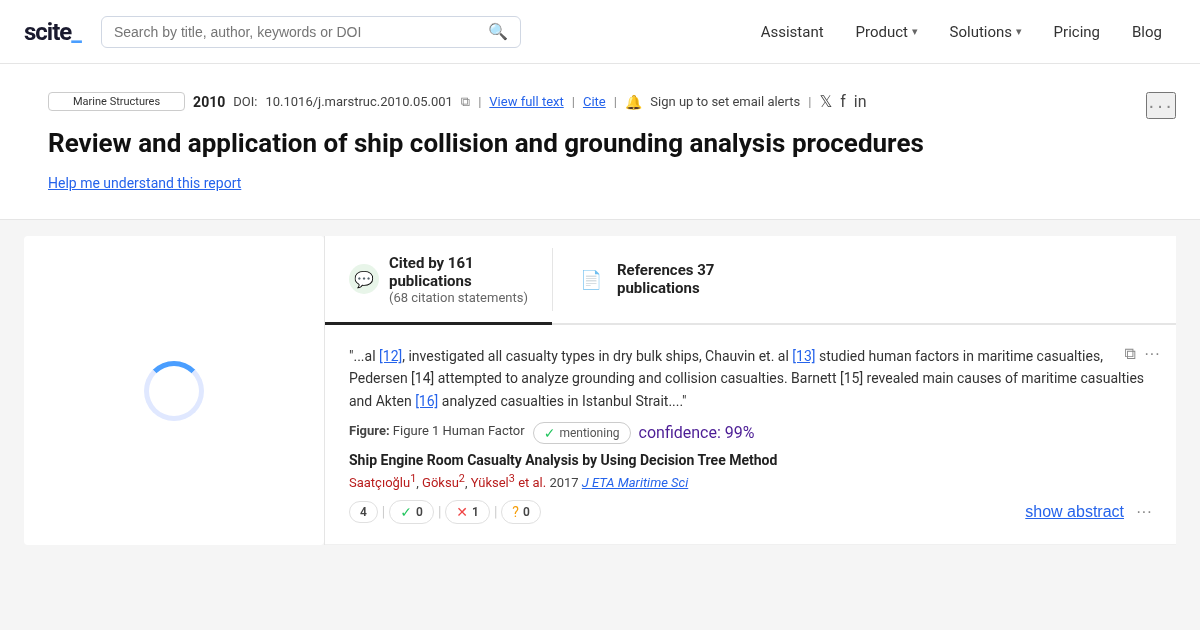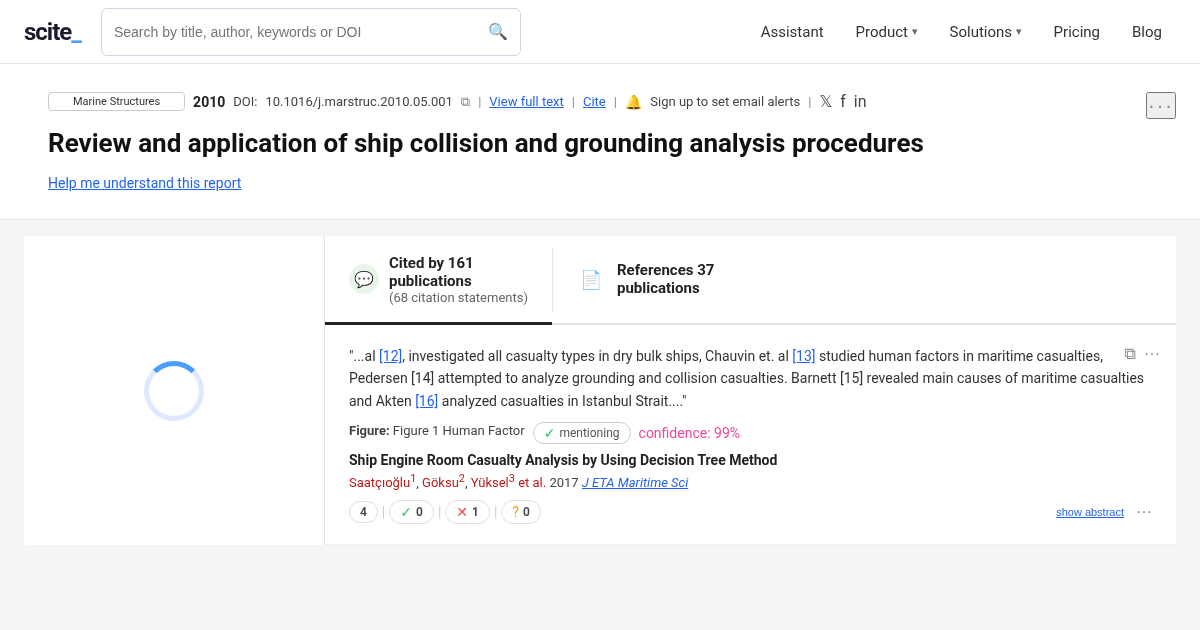--- a/index.html
+++ b/index.html
@@ -25,21 +25,21 @@
     .logo span { color: #4a9eff; }
     .search-bar {
       display: flex;
       align-items: center;
       border: 1.5px solid #d0d7e3;
       border-radius: 6px;
       background: #fff;
       padding: 0 12px;
       flex: 1;
       max-width: 420px;
-      height: 48px;
+      height: 32px;
       gap: 8px;
     }
     .search-bar input {
       border: none;
       outline: none;
       width: 100%;
       font-size: 14px;
       color: #555;
     }
     .search-icon { color: #4a9eff; font-size: 16px; }
@@ -239,21 +239,21 @@
       gap: 4px;
       background: #fff;
       border: 1px solid #ccc;
       border-radius: 12px;
       padding: 2px 10px;
       font-size: 12px;
       color: #555;
       margin-left: 8px;
     }
     .mention-dot { color: #22c55e; font-size: 14px; }
-    .confidence { font-size: 14px; color: #ec4899; margin-left: 8px; }
+    .confidence { font-size: 16px; color: #4c1d95; margin-left: 8px; }
     .citation-title {
       font-size: 14px;
       font-weight: 700;
       color: #222;
       margin: 8px 0 4px 0;
     }
     .citation-authors {
       font-size: 13px;
       color: #444;
       margin-bottom: 10px;
@@ -280,21 +280,21 @@
     .badge-icon-check { color: #22c55e; font-size: 14px; }
     .badge-icon-x { color: #ef4444; font-size: 14px; }
     .badge-icon-q { color: #f59e0b; font-size: 14px; }
     .badge-sep { color: #ccc; }
     .card-actions { position: absolute; top: 20px; right: 16px; display: flex; gap: 8px; align-items: center; }
     .copy-btn, .more-btn2 { color: #888; cursor: pointer; font-size: 16px; background: none; border: none; }
     .show-abstract-btn {
       background: none;
       border: none;
       color: #2563eb;
-      font-size: 11px;
+      font-size: 16px;
       cursor: pointer;
       text-decoration: underline;
       margin-right: 8px;
     }
   </style>
 </head>
 <body>
 
 <header class="header">
   <div class="logo">

